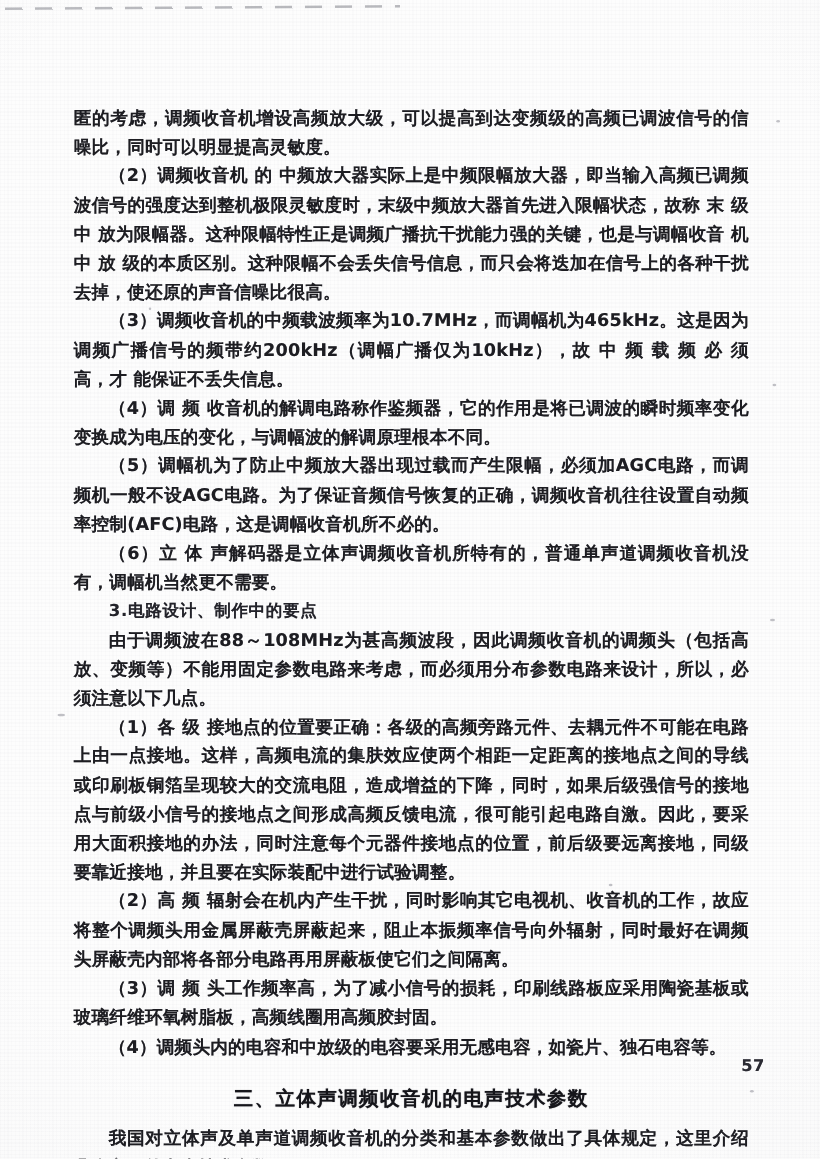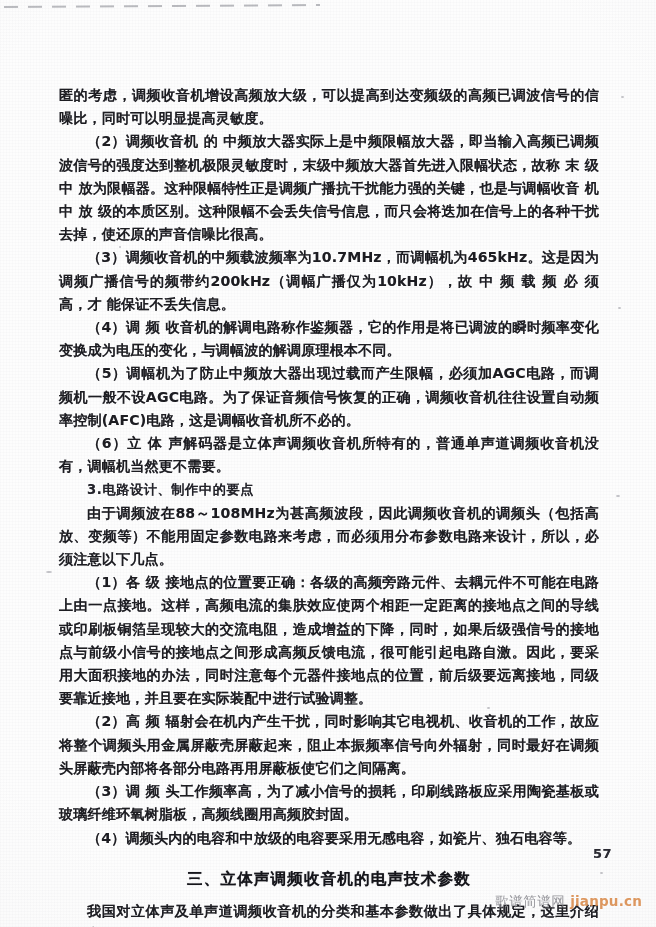--- a/index.html
+++ b/index.html
@@ -192,18 +192,14 @@
     <p class="para indent">（4）调频头内的电容和中放级的电容要采用无感电容，如瓷片、独石电容等。</p>
 
     <h2 class="section-title">三、立体声调频收音机的电声技术参数</h2>
 
     <p class="para indent">我国对立体声及单声道调频收音机的分类和基本参数做出了具体规定，这里介绍几个主要的电声技术参数。</p>
 
   </div>
 
   <div id="page-number">57</div>
 
-  <div id="watermark">
-    <span class="wm-cn">歌谱简谱网</span>
-    <span class="wm-url">jianpu.cn</span>
-  </div>
 
 </div>
 
 </body></html>

